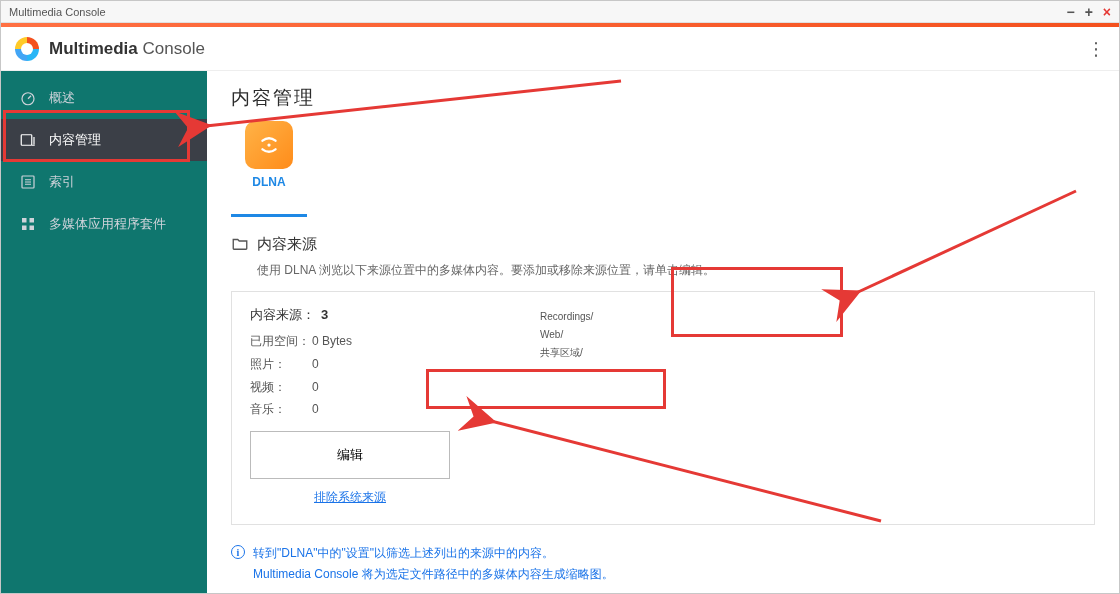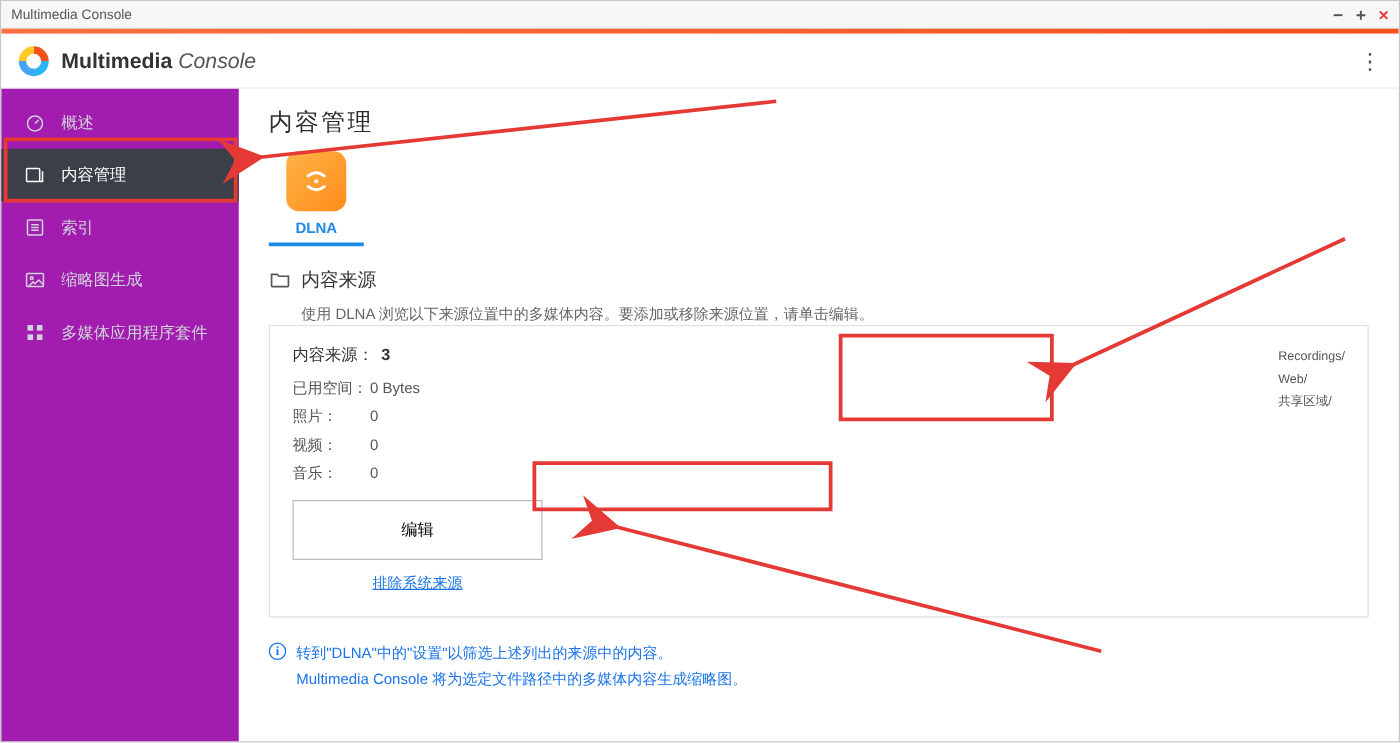--- a/index.html
+++ b/index.html
@@ -52,32 +52,32 @@
     width: 24px; height: 24px;
     border-radius: 50%;
     background: conic-gradient(#f4511e 0 90deg, #29b6f6 90deg 180deg, #42a5f5 180deg 270deg, #ffca28 270deg 360deg);
     position: relative;
   }
   .logo-ring::after {
     content: ""; position: absolute; inset: 6px; border-radius: 50%; background: #fff;
   }
   .app-title { font-size: 17px; }
   .app-title b { font-weight: 700; }
-  .app-title span.light { font-weight: 300; color: #555; font-style: italic; }
+  .app-title span.light { font-weight: 300; color: #555; }
   .more-dots { font-size: 18px; color: #555; cursor: pointer; line-height: 1; user-select: none; }
   
   .body {
     display: flex;
     height: calc(594px - 22px - 4px - 44px);
     position: relative;
   }
   
   .sidebar {
-    width: 190px;
-    background: #a21caf;
+    width: 206px;
+    background: #0f766e;
     color: #cfd3da;
     padding-top: 6px;
     flex-shrink: 0;
   }
   .side-item {
     display: flex;
     align-items: center;
     gap: 12px;
     padding: 12px 18px;
     font-size: 13px;
@@ -100,44 +100,44 @@
     font-size: 19px;
     font-weight: 500;
     color: #2c2c2c;
     margin-bottom: 10px;
     letter-spacing: 2px;
   }
   
   .tabs-row { display: flex; gap: 30px; margin-top: 4px; }
   .tab {
     display: flex; flex-direction: column; align-items: center; gap: 6px;
-    padding-bottom: 5px; cursor: pointer; width: 76px;
+    padding-bottom: 25px; cursor: pointer; width: 76px;
     border-bottom: 3px solid transparent;
   }
   .tab.active { border-bottom-color: #1e88e5; }
   .tab-icon {
     width: 48px; height: 48px; border-radius: 10px;
     background: linear-gradient(135deg,#ffb347,#ff8c1a);
     display: flex; align-items: center; justify-content: center;
   }
   .tab-icon svg { width: 26px; height: 26px; }
   .tab-label { color: #1e88e5; font-weight: 600; font-size: 12px; }
   
   .section { margin-top: 18px; }
   .section-head { display: flex; align-items: flex-start; gap: 8px; font-size: 15px; font-weight: 500; color: #333; }
   .section-desc { margin-top: 6px; margin-left: 26px; font-size: 12px; color: #666; }
   
   .card {
+    margin-top: 12px;
     border: 1px solid #e1e1e1;
     padding: 14px 18px 18px 18px;
     display: flex;
     gap: 40px;
     position: relative;
     min-height: 190px;
-    justify-content: space-between;
   }
   .card-left { width: 250px; }
   .card-left .count-line { font-size: 13px; margin-bottom: 6px; }
   .card-left .count-line b { margin-left: 6px; }
   .stats { font-size: 12px; color: #555; line-height: 1.9; margin-top: 4px; }
   .stats .k { display:inline-block; width: 62px; }
   .stats .v { }
   .edit-btn {
     margin-top: 10px;
     width: 200px; height: 48px;
@@ -218,30 +218,20 @@
         <span>内容管理</span>
       </div>
       <div class="side-item">
         <span class="side-icon">
           <svg viewBox="0 0 24 24" fill="none" stroke="currentColor" stroke-width="1.6">
               <rect x="4" y="4" width="16" height="16" rx="1"></rect>
               <path d="M8 9h8M8 12h8M8 15h8"></path>
             </svg>
         </span>
         <span>索引</span>
-      </div>
-      <div class="side-item">
-        <span class="side-icon">
-          <svg viewBox="0 0 24 24" fill="none" stroke="currentColor" stroke-width="1.6">
-              <rect x="3" y="5" width="18" height="14" rx="1"></rect>
-              <circle cx="8.5" cy="10" r="1.5"></circle>
-              <path d="M21 17l-5-5-4 4-2-2-5 5"></path>
-            </svg>
-        </span>
-        <span>缩略图生成</span>
       </div>
       <div class="side-item">
         <span class="side-icon">
           <svg viewBox="0 0 24 24" fill="currentColor">
               <rect x="4" y="4" width="6" height="6"></rect>
               <rect x="14" y="4" width="6" height="6"></rect>
               <rect x="4" y="14" width="6" height="6"></rect>
               <rect x="14" y="14" width="6" height="6"></rect>
             </svg>
         </span>

